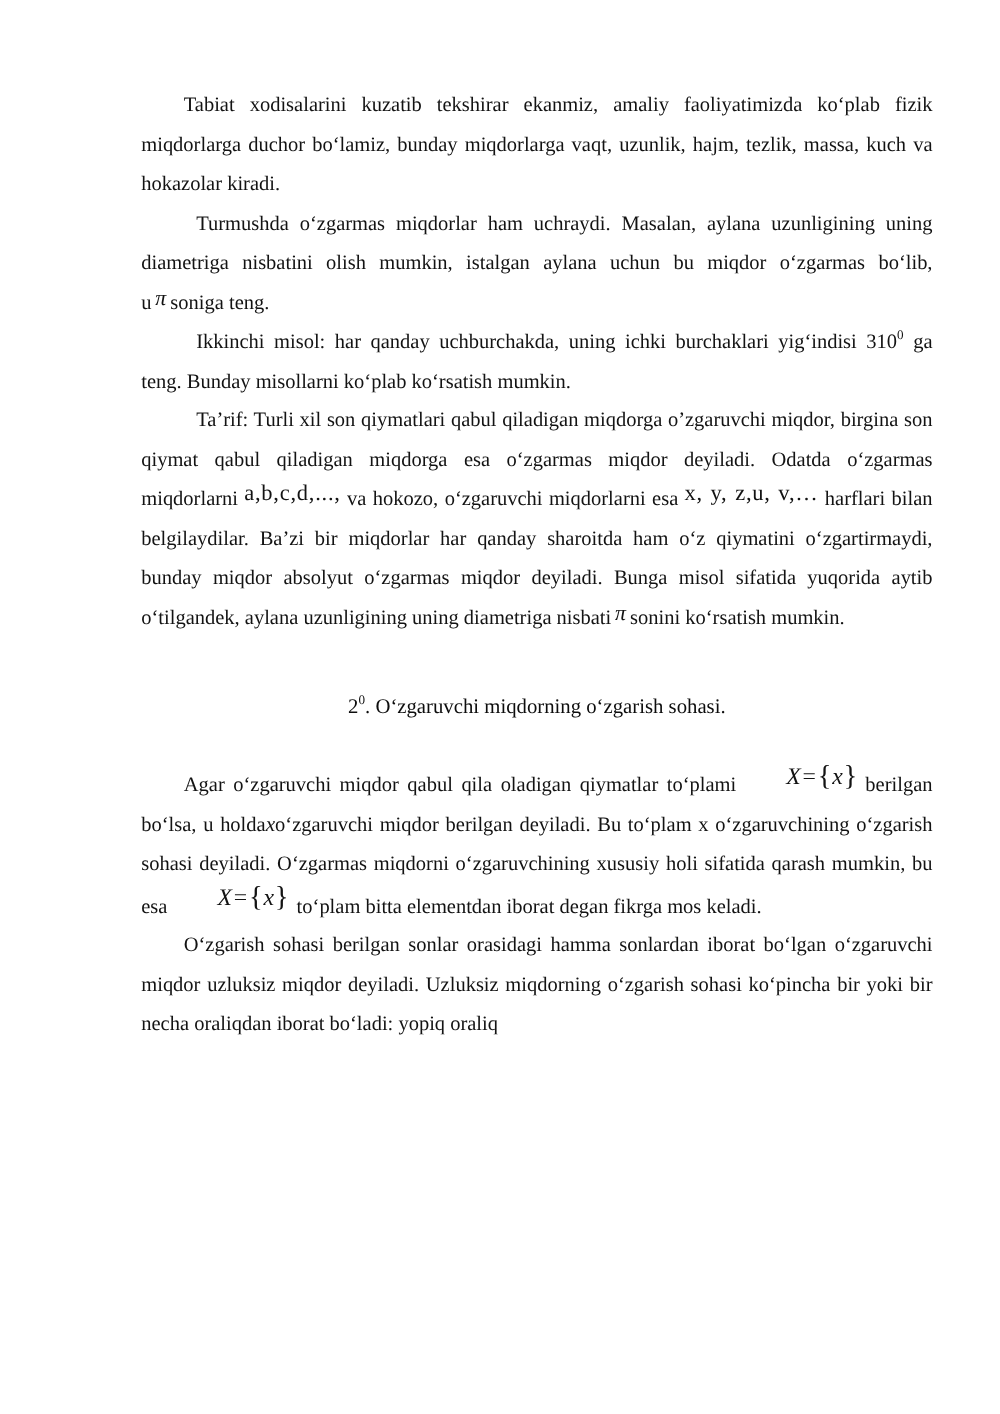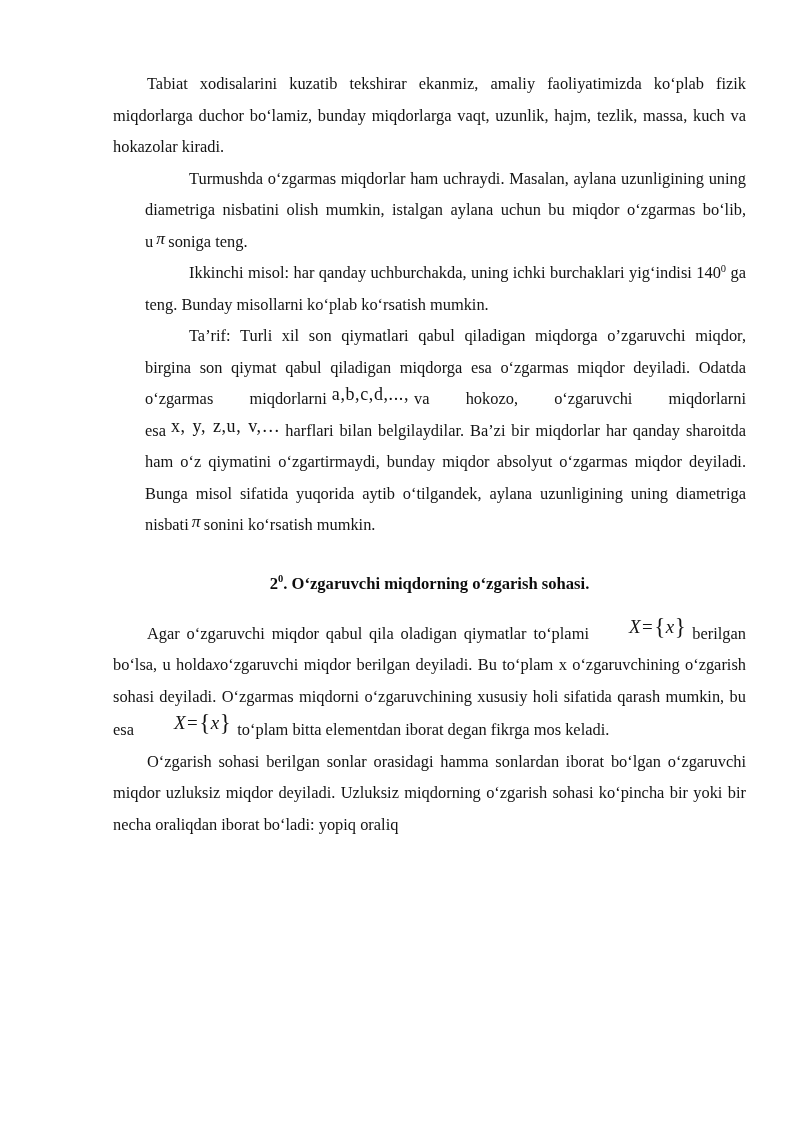--- a/index.html
+++ b/index.html
@@ -31,21 +31,20 @@
     font-size: 16.4px;
     line-height: 31.5px;
     color: #131313;
     text-indent: 0;
   }
   p.ind {
     text-indent: 34px;
   }
   p.ind2 {
     text-indent: 44px;
-    margin-left: 32px;
   }
   .bold {
     font-weight: normal;
   }
   .sup {
     font-size: 10.5px;
     vertical-align: super;
     line-height: 0;
   }
   
@@ -86,41 +85,41 @@
     font-family: "Liberation Serif", "DejaVu Serif", serif;
     position: relative;
     top: 1px;
   }
   .math-set .eq {
     font-style: normal;
     padding: 0 1px;
   }
   .section-heading {
     text-align: center;
-    font-weight: bold;
+    font-weight: normal;
     font-size: 16.6px;
     line-height: 31px;
-    margin: 0;
+    margin: 13px;
     padding: 0;
     color: #0d0d0d;
   }
   .gap-before-heading { height: 27px; }
   .gap-after-heading  { height: 17px; }
 </style>
 </head>
 <body>
 
 <div class="page">
   <div class="content">
 
     <p class="ind"><span>Tabiat xodisalarini kuzatib tekshirar ekanmiz, amaliy faoliyatimizda ko‘plab fizik miqdorlarga duchor bo‘lamiz, bunday miqdorlarga vaqt, uzunlik, hajm, tezlik, massa, kuch va hokazolar kiradi.</span></p>
 
     <p class="ind2"><span>Turmushda o‘zgarmas miqdorlar ham uchraydi. Masalan, aylana uzunligining uning diametriga nisbatini olish mumkin, istalgan aylana uchun bu miqdor o‘zgarmas bo‘lib, u</span><span class="math-pi">π</span><span>soniga teng.</span></p>
 
-    <p class="ind2"><span>Ikkinchi misol: har qanday uchburchakda, uning ichki burchaklari yig‘indisi 140</span><span class="sup">0</span><span> ga teng. Bunday misollarni ko‘plab ko‘rsatish mumkin.</span></p>
+    <p class="ind2"><span>Ikkinchi misol: har qanday uchburchakda, uning ichki burchaklari yig‘indisi 310</span><span class="sup">0</span><span> ga teng. Bunday misollarni ko‘plab ko‘rsatish mumkin.</span></p>
 
 
     <p class="ind2"><span class="bold">Ta’rif:</span><span> Turli xil son qiymatlari qabul qiladigan miqdorga o’zgaruvchi miqdor, birgina son qiymat qabul qiladigan miqdorga esa o‘zgarmas miqdor deyiladi. Odatda o‘zgarmas miqdorlarni</span><span class="math-vars">a,b,c,d,...,</span><span>va hokozo, o‘zgaruvchi miqdorlarni esa</span><span class="math-vars">x, y, z,u, v,…</span><span>harflari bilan belgilaydilar. Ba’zi bir miqdorlar har qanday sharoitda ham o‘z qiymatini o‘zgartirmaydi, bunday miqdor absolyut o‘zgarmas miqdor deyiladi. Bunga misol sifatida yuqorida aytib o‘tilgandek, aylana uzunligining uning diametriga nisbati</span><span class="math-pi">π</span><span>sonini ko‘rsatish mumkin.</span></p>
 
     <div class="gap-before-heading"></div>
 
     <p class="section-heading"><span>2</span><span class="sup">0</span><span>. O‘zgaruvchi miqdorning o‘zgarish sohasi.</span></p>
 
     <div class="gap-after-heading"></div>
 

